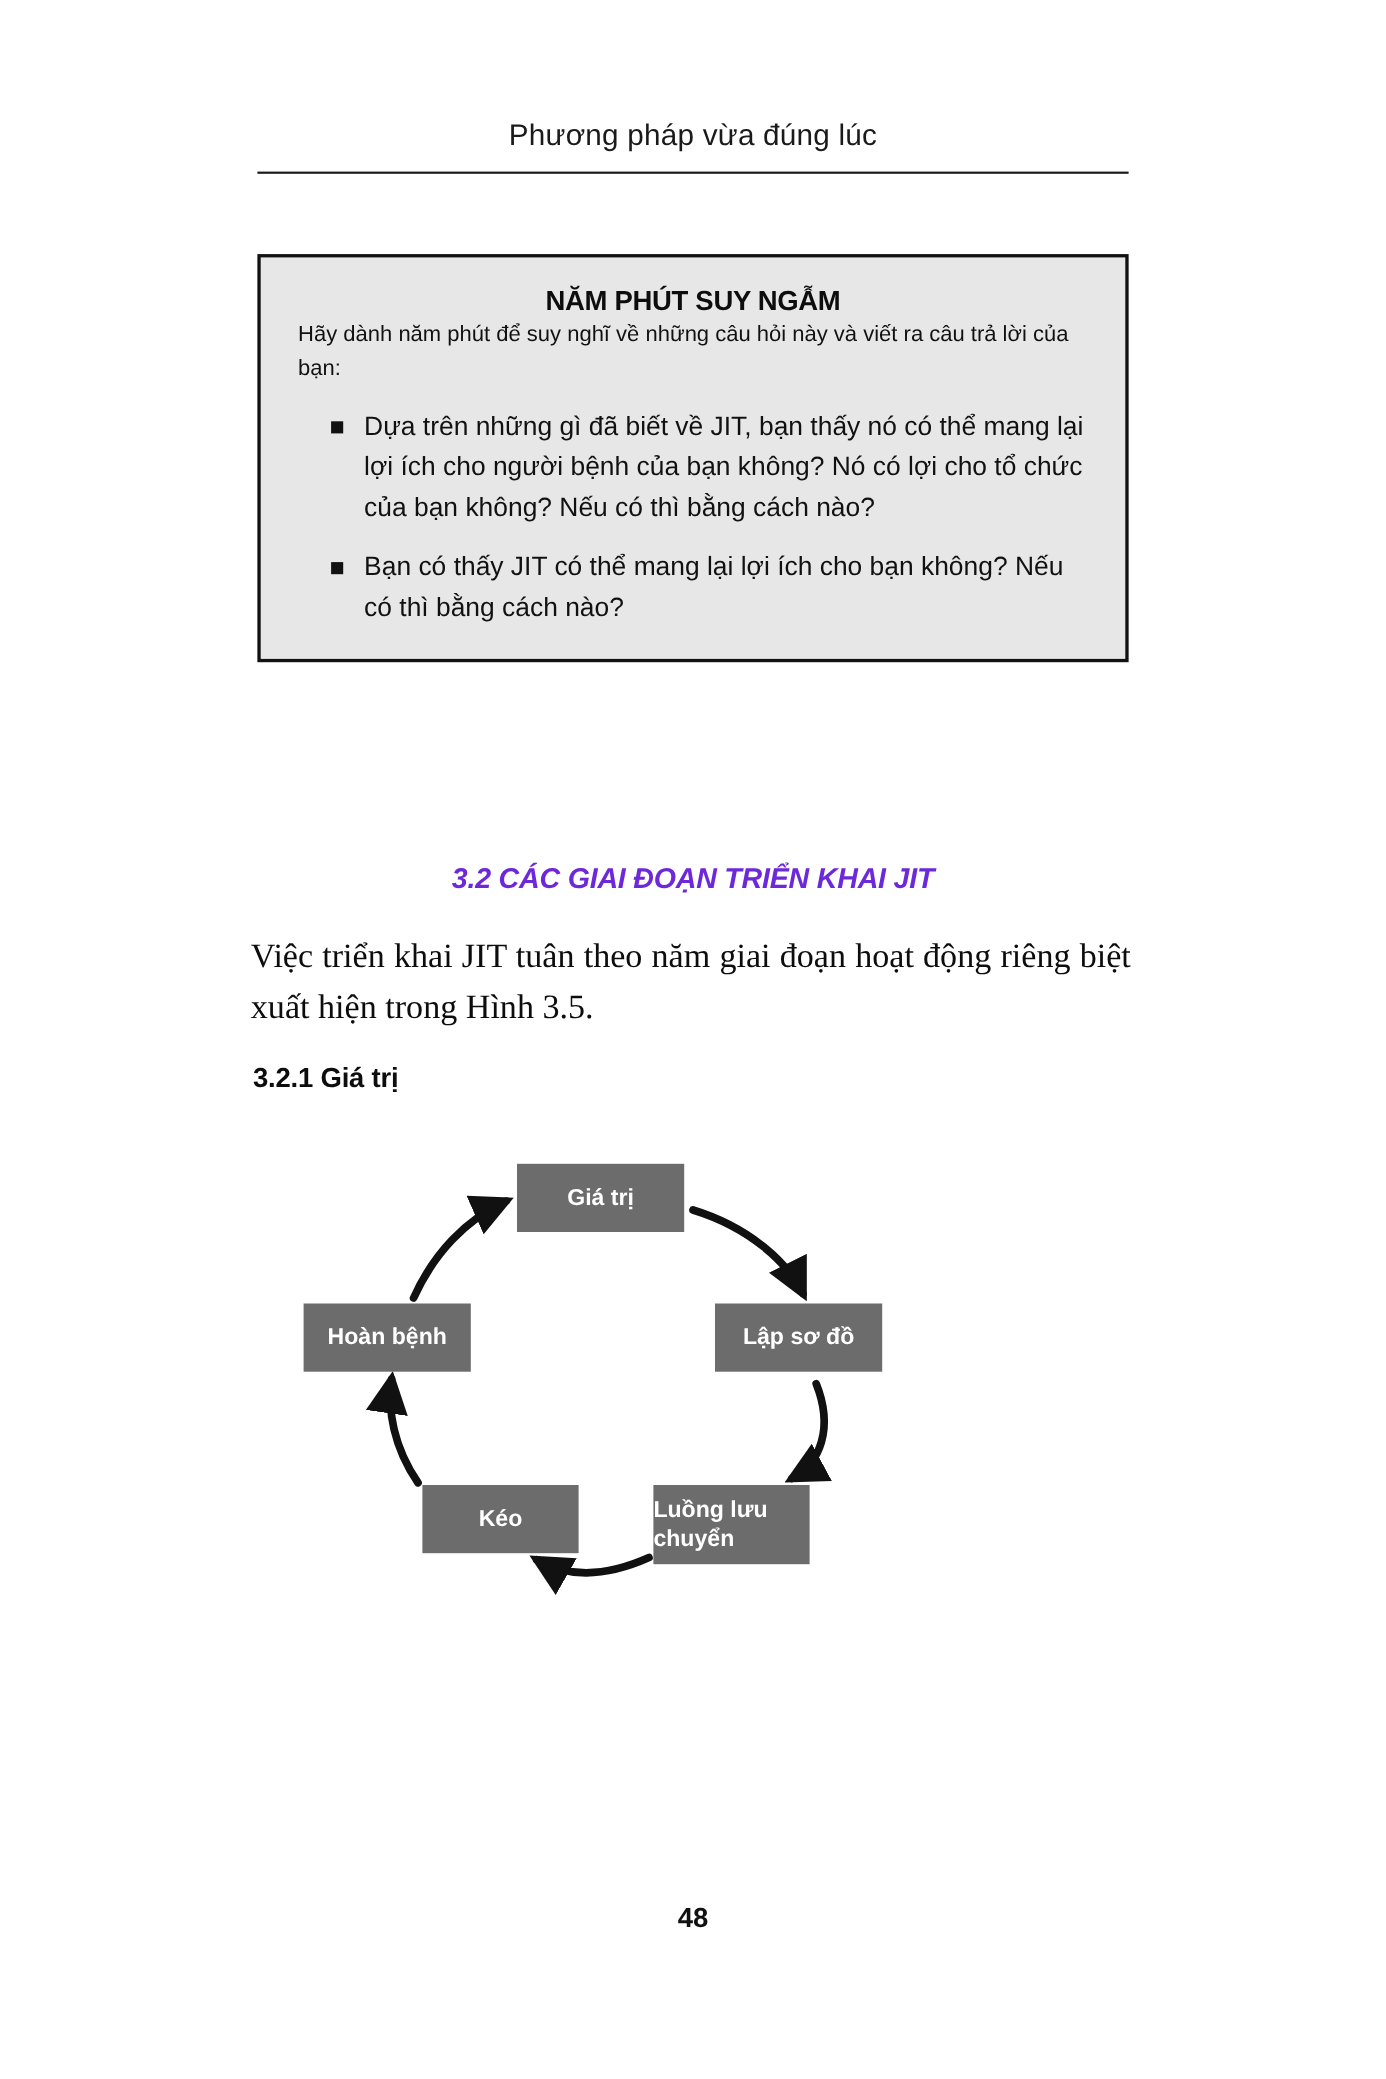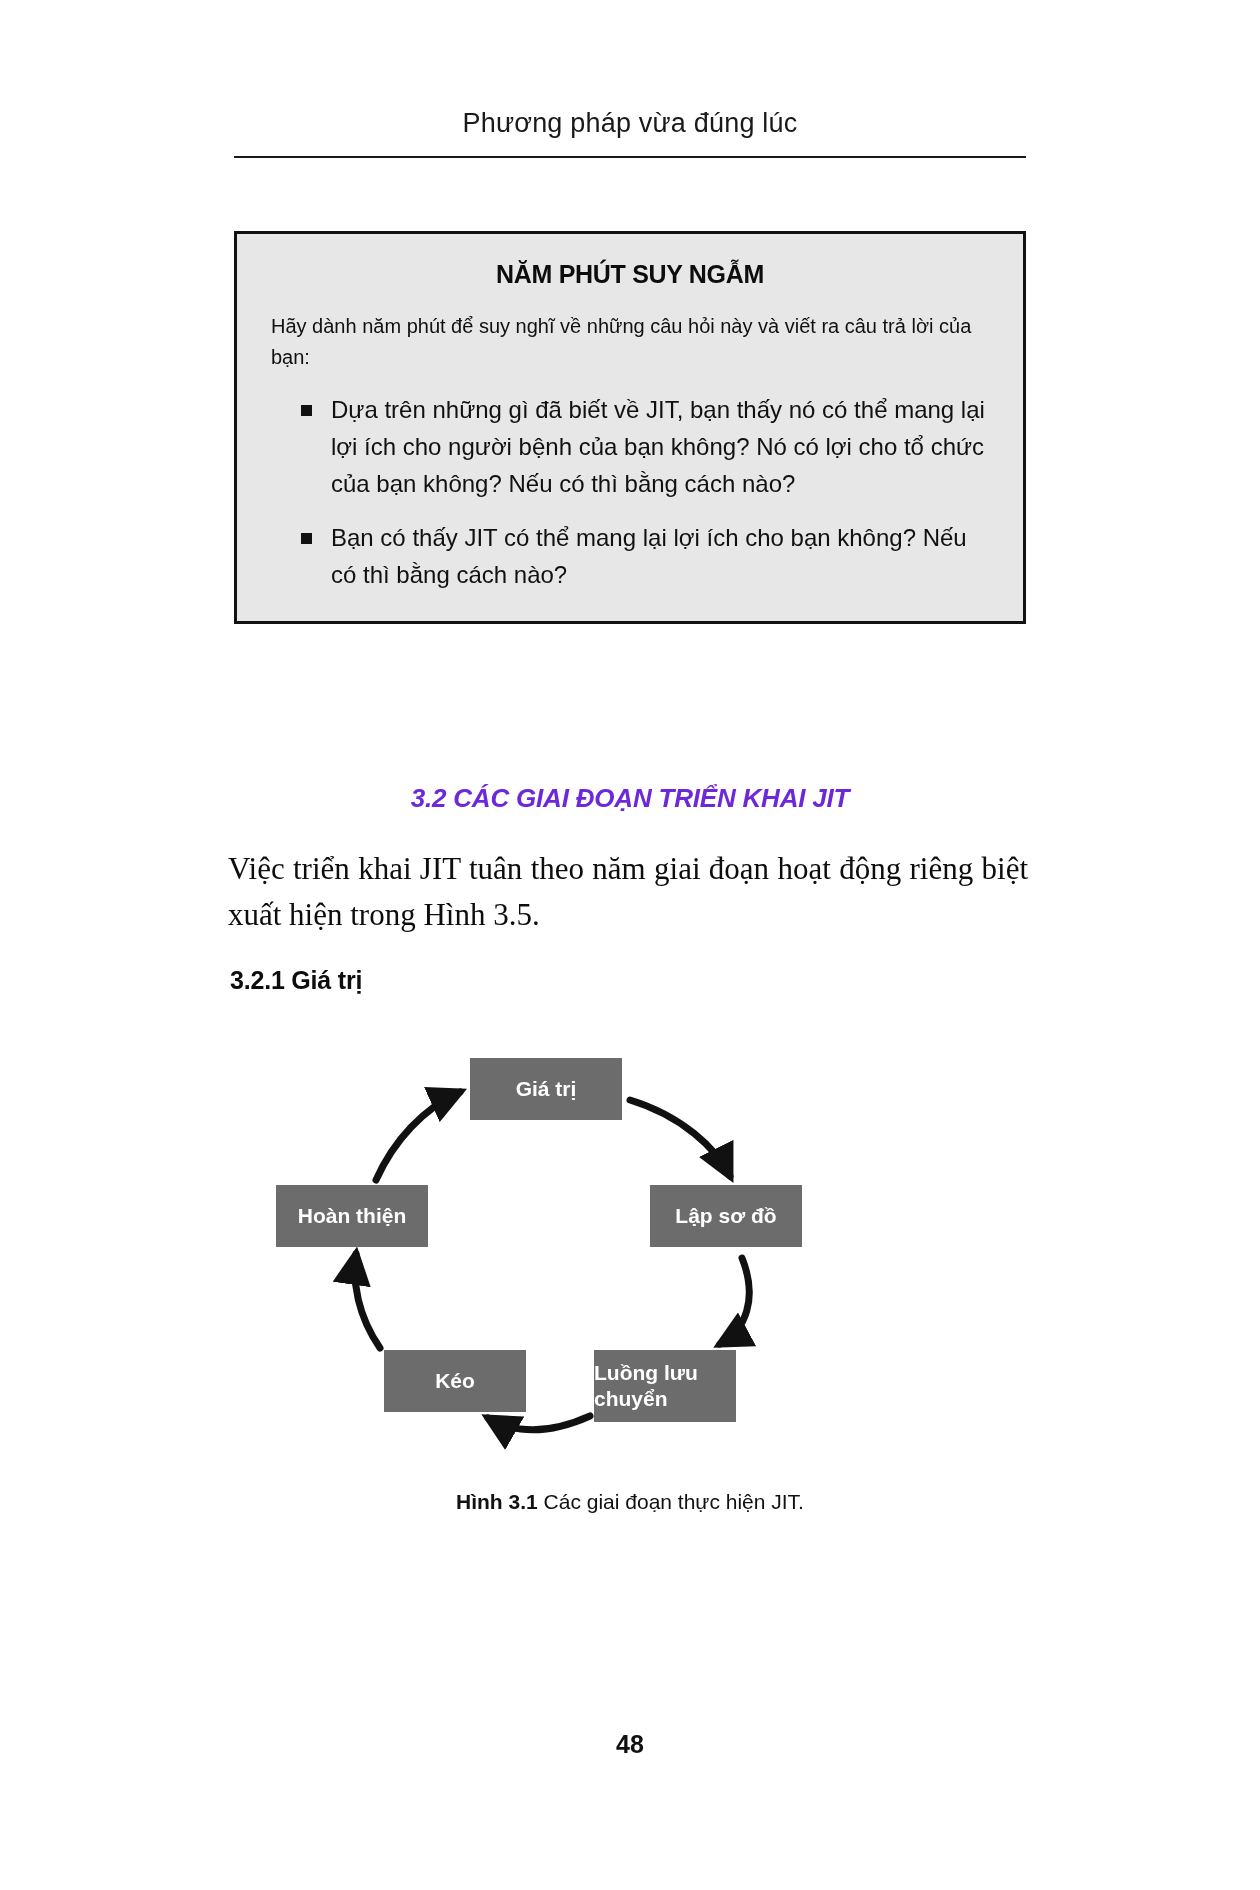--- a/index.html
+++ b/index.html
@@ -55,21 +55,20 @@
     border: 3px solid #121212;
     background: #e7e7e7;
     padding: 26px 34px 28px 34px;
   }
   .reflect-title {
     text-align: center;
     font-weight: bold;
     font-size: 25px;
     letter-spacing: -0.3px;
     font-stretch: condensed;
-    margin-bottom: 22px;
     color: #0d0d0d;
   }
   .reflect-intro {
     font-size: 20px;
     line-height: 1.55;
     color: #111111;
     margin: 0 0 18px 0;
   }
   .reflect-list {
     margin: 0;
@@ -235,23 +234,19 @@
 
       <path d="M 150 318 C 128 286 122 252 126 224" stroke="#111111" stroke-width="7" fill="none" stroke-linecap="round" marker-end="url(#ah)"></path>
 
       <path d="M 146 150 C 164 110 194 78 230 62" stroke="#111111" stroke-width="7" fill="none" stroke-linecap="round" marker-end="url(#ah)"></path>
     </svg>
 
     <div class="node node-value">Giá trị</div>
     <div class="node node-map">Lập sơ đồ</div>
     <div class="node node-flow">Luồng lưu chuyển</div>
     <div class="node node-pull">Kéo</div>
-    <div class="node node-perfect">Hoàn thiện</div>
+    <div class="node node-perfect">Hoàn bệnh</div>
   </div>
 
-  <div class="caption">
-    <b>Hình 3.1 </b>
-    <span>Các giai đoạn thực hiện JIT.</span>
-  </div>
 
   <div class="page-number">48</div>
 
 </div>
 
 </body></html>

